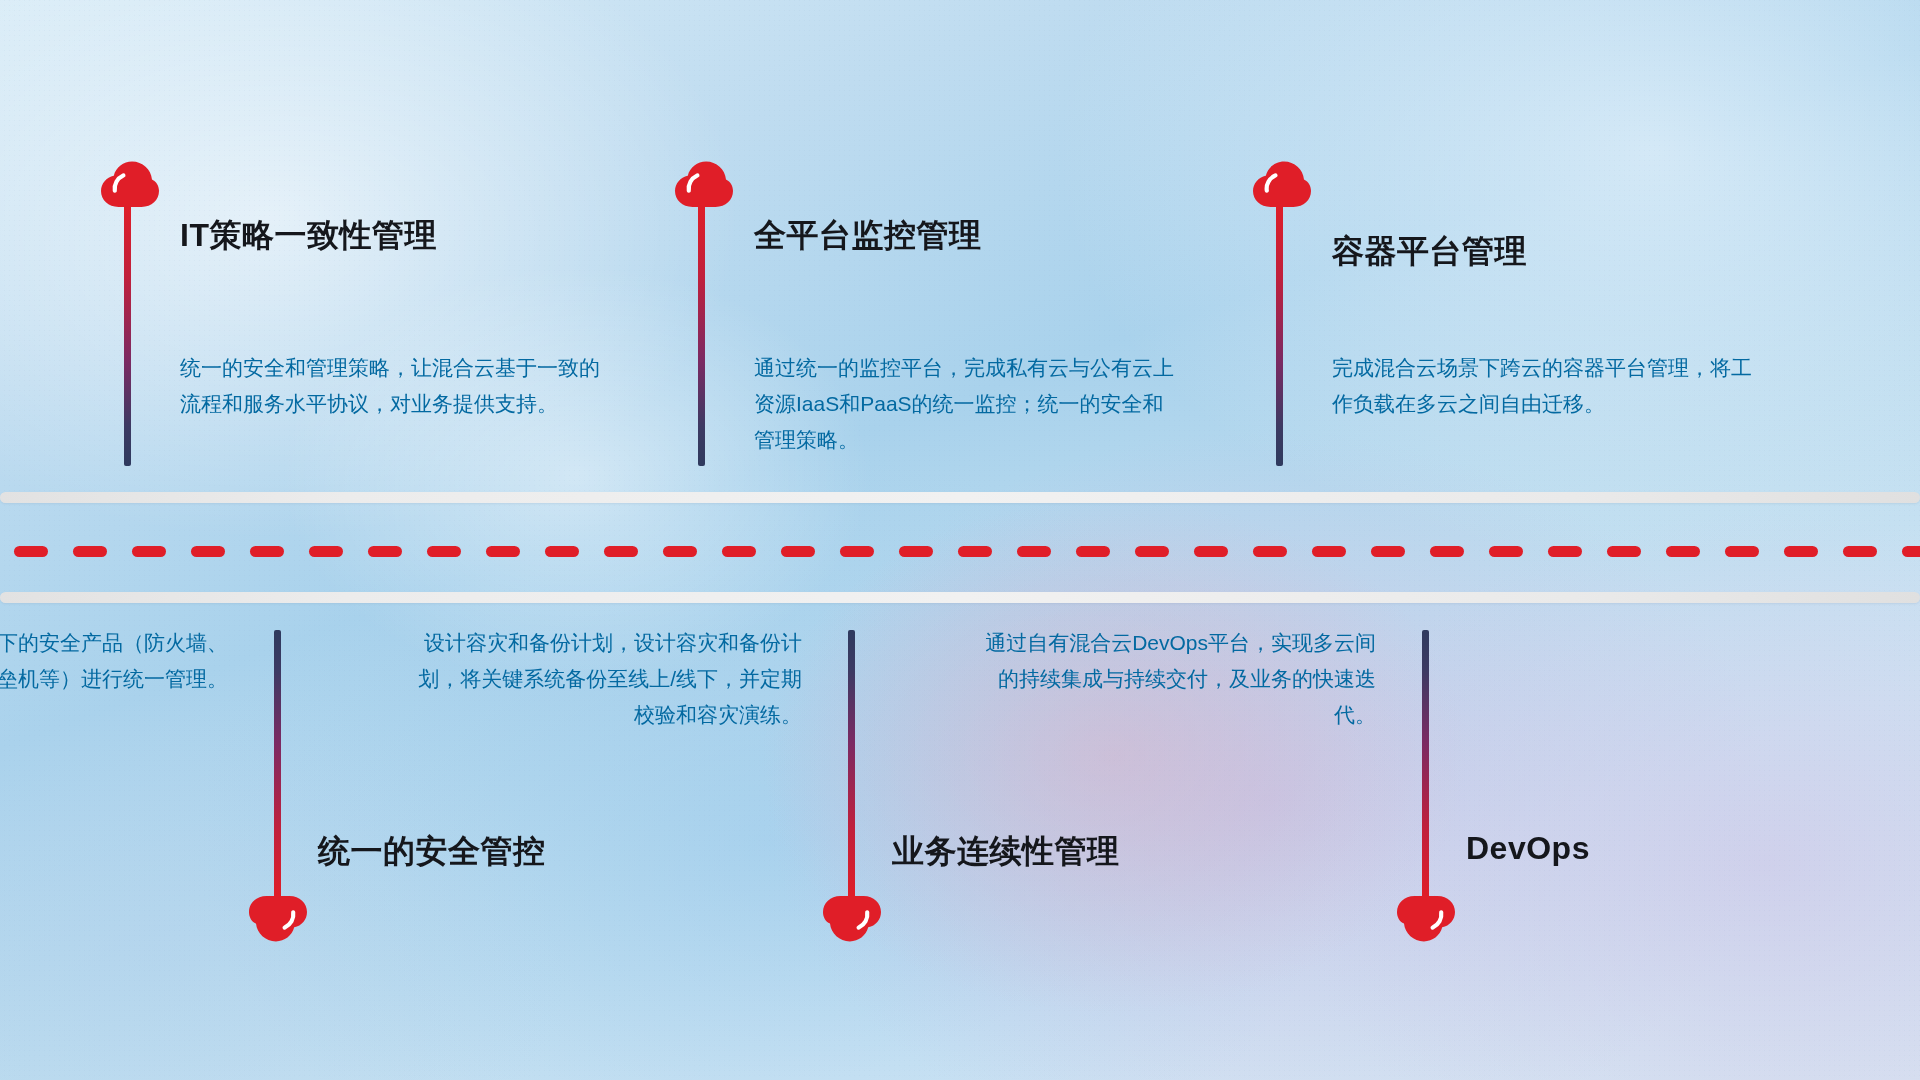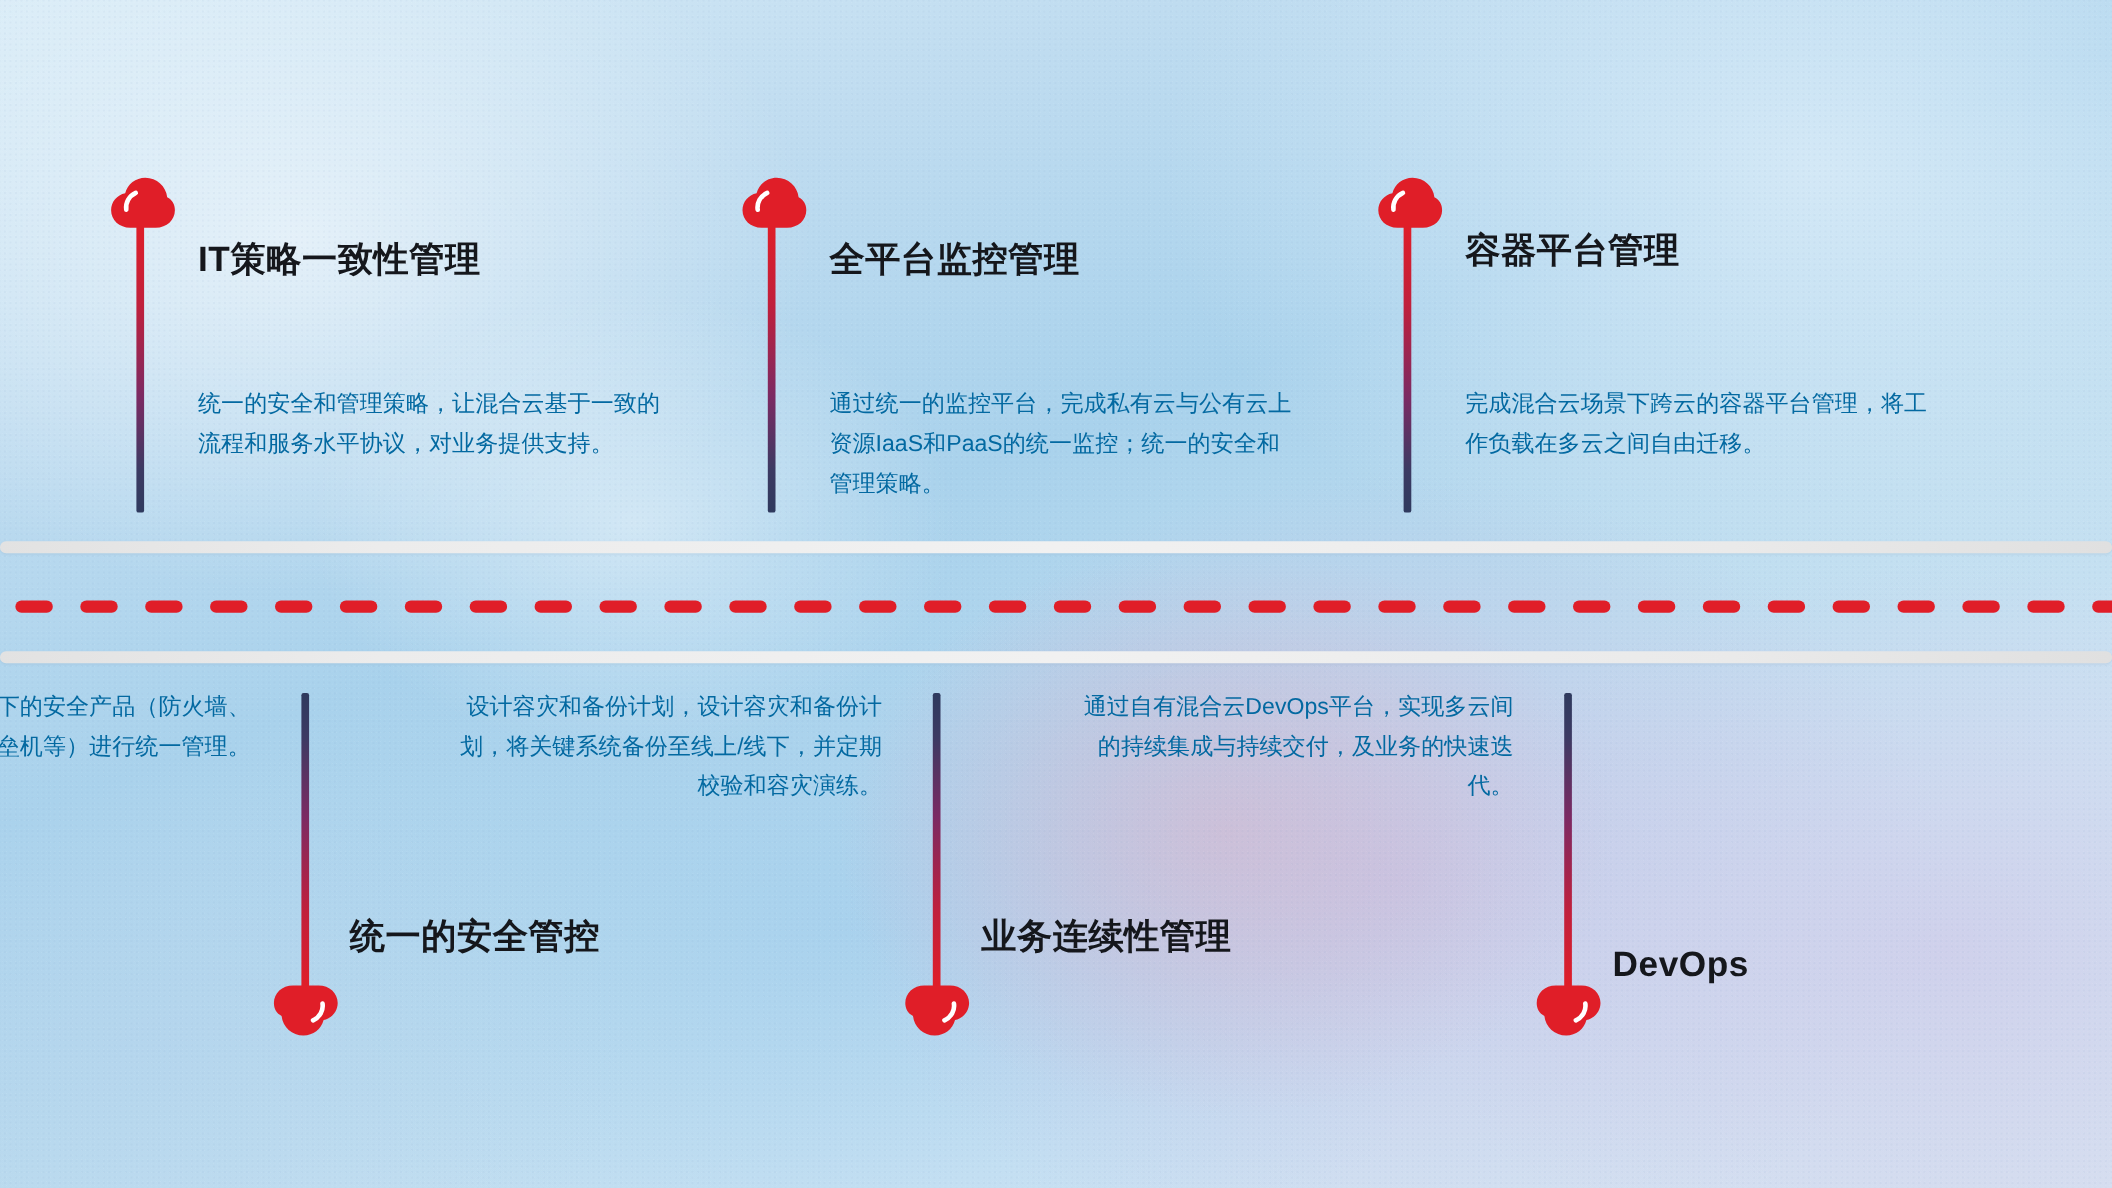--- a/index.html
+++ b/index.html
@@ -141,21 +141,21 @@
       <div class="col" style="left: 1250px; top: 160px;">
         <div class="marker">
           <div class="cloud">
             <svg viewBox="0 0 62 48" xmlns="http://www.w3.org/2000/svg">
               <path d="M20.5 47C10.3 47 3 39.9 3 31.1c0-7.6 5.4-13.9 12.8-15.4C17.9 7.4 25.4 1.6 34.1 1.6c10.4 0 18.9 7.8 19.9 17.8C58.6 21.6 61 26 61 31.1 61 39.9 53.7 47 43.5 47z" fill="#e01e28"></path>
               <path d="M16.8 30.6c-.9-6.1 2.4-12.3 8.6-15.2" fill="none" stroke="#ffffff" stroke-width="4.2" stroke-linecap="round"></path>
             </svg>
           </div>
           <div class="stem stem-down" style="top:44px;height:262px;"></div>
         </div>
-        <div class="title" style="position:absolute;left:82px;top:46px;">容器平台管理</div>
+        <div class="title" style="position:absolute;left:82px;top:70px;">容器平台管理</div>
         <div class="desc" style="position:absolute;left:82px;top:190px;width:420px;">完成混合云场景下跨云的容器平台管理，将工作负载在多云之间自由迁移。</div>
       </div>
     </div>
 
   <div class="road road-edge" id="road-top"></div>
   <div class="road" id="road-dashes">
       <div class="dash" style="background: rgb(224, 30, 40);"></div>
       <div class="dash" style="background: rgb(224, 30, 40);"></div>
       <div class="dash" style="background: rgb(224, 30, 40);"></div>
       <div class="dash" style="background: rgb(224, 30, 40);"></div>
@@ -222,17 +222,17 @@
         <div class="marker">
           <div class="stem stem-up" style="top:0px;height:268px;"></div>
           <div class="cloud" style="position:absolute;top:265px;transform:scaleY(-1) scaleX(-1);">
             <svg viewBox="0 0 62 48" xmlns="http://www.w3.org/2000/svg">
               <path d="M20.5 47C10.3 47 3 39.9 3 31.1c0-7.6 5.4-13.9 12.8-15.4C17.9 7.4 25.4 1.6 34.1 1.6c10.4 0 18.9 7.8 19.9 17.8C58.6 21.6 61 26 61 31.1 61 39.9 53.7 47 43.5 47z" fill="#e01e28"></path>
               <path d="M16.8 30.6c-.9-6.1 2.4-12.3 8.6-15.2" fill="none" stroke="#ffffff" stroke-width="4.2" stroke-linecap="round"></path>
             </svg>
           </div>
         </div>
         <div class="desc rt" style="position:absolute;left:-420px;top:-5px;width:400px;">通过自有混合云DevOps平台，实现多云间的持续集成与持续交付，及业务的快速迭代。</div>
-        <div class="title" style="position:absolute;left:70px;top:200px;margin-top:28px;">DevOps</div>
+        <div class="title" style="position:absolute;left:70px;top:200px;">DevOps</div>
       </div>
     </div>
 
 </div>
 
 </body></html>

